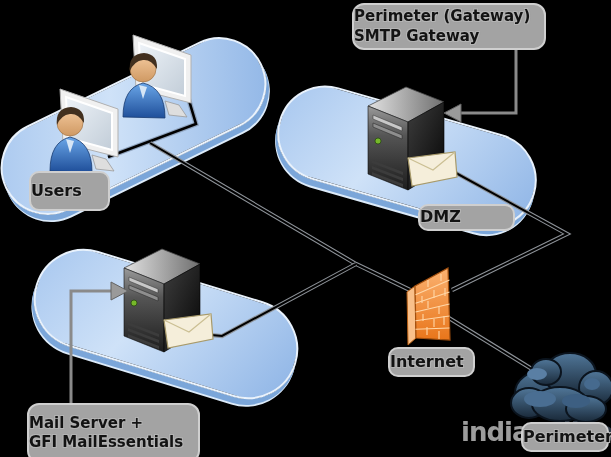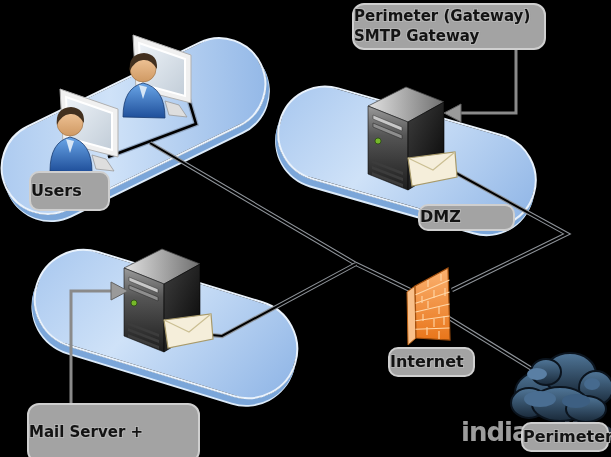--- a/index.html
+++ b/index.html
@@ -180,20 +180,21 @@
   <div class="label" id="label-users">
     <div>Users</div>
   </div>
 
   <div class="label" id="label-dmz">
     <div>DMZ</div>
   </div>
 
   <div class="label" id="label-mail">
     <div>Mail Server +</div>
+    <div>GFI MailEssentials</div>
   </div>
 
   <div class="label" id="label-firewall">
     <div>Internet</div>
   </div>
 
   <div class="label" id="label-internet">
     <div>Perimeter</div>
   </div>
 

